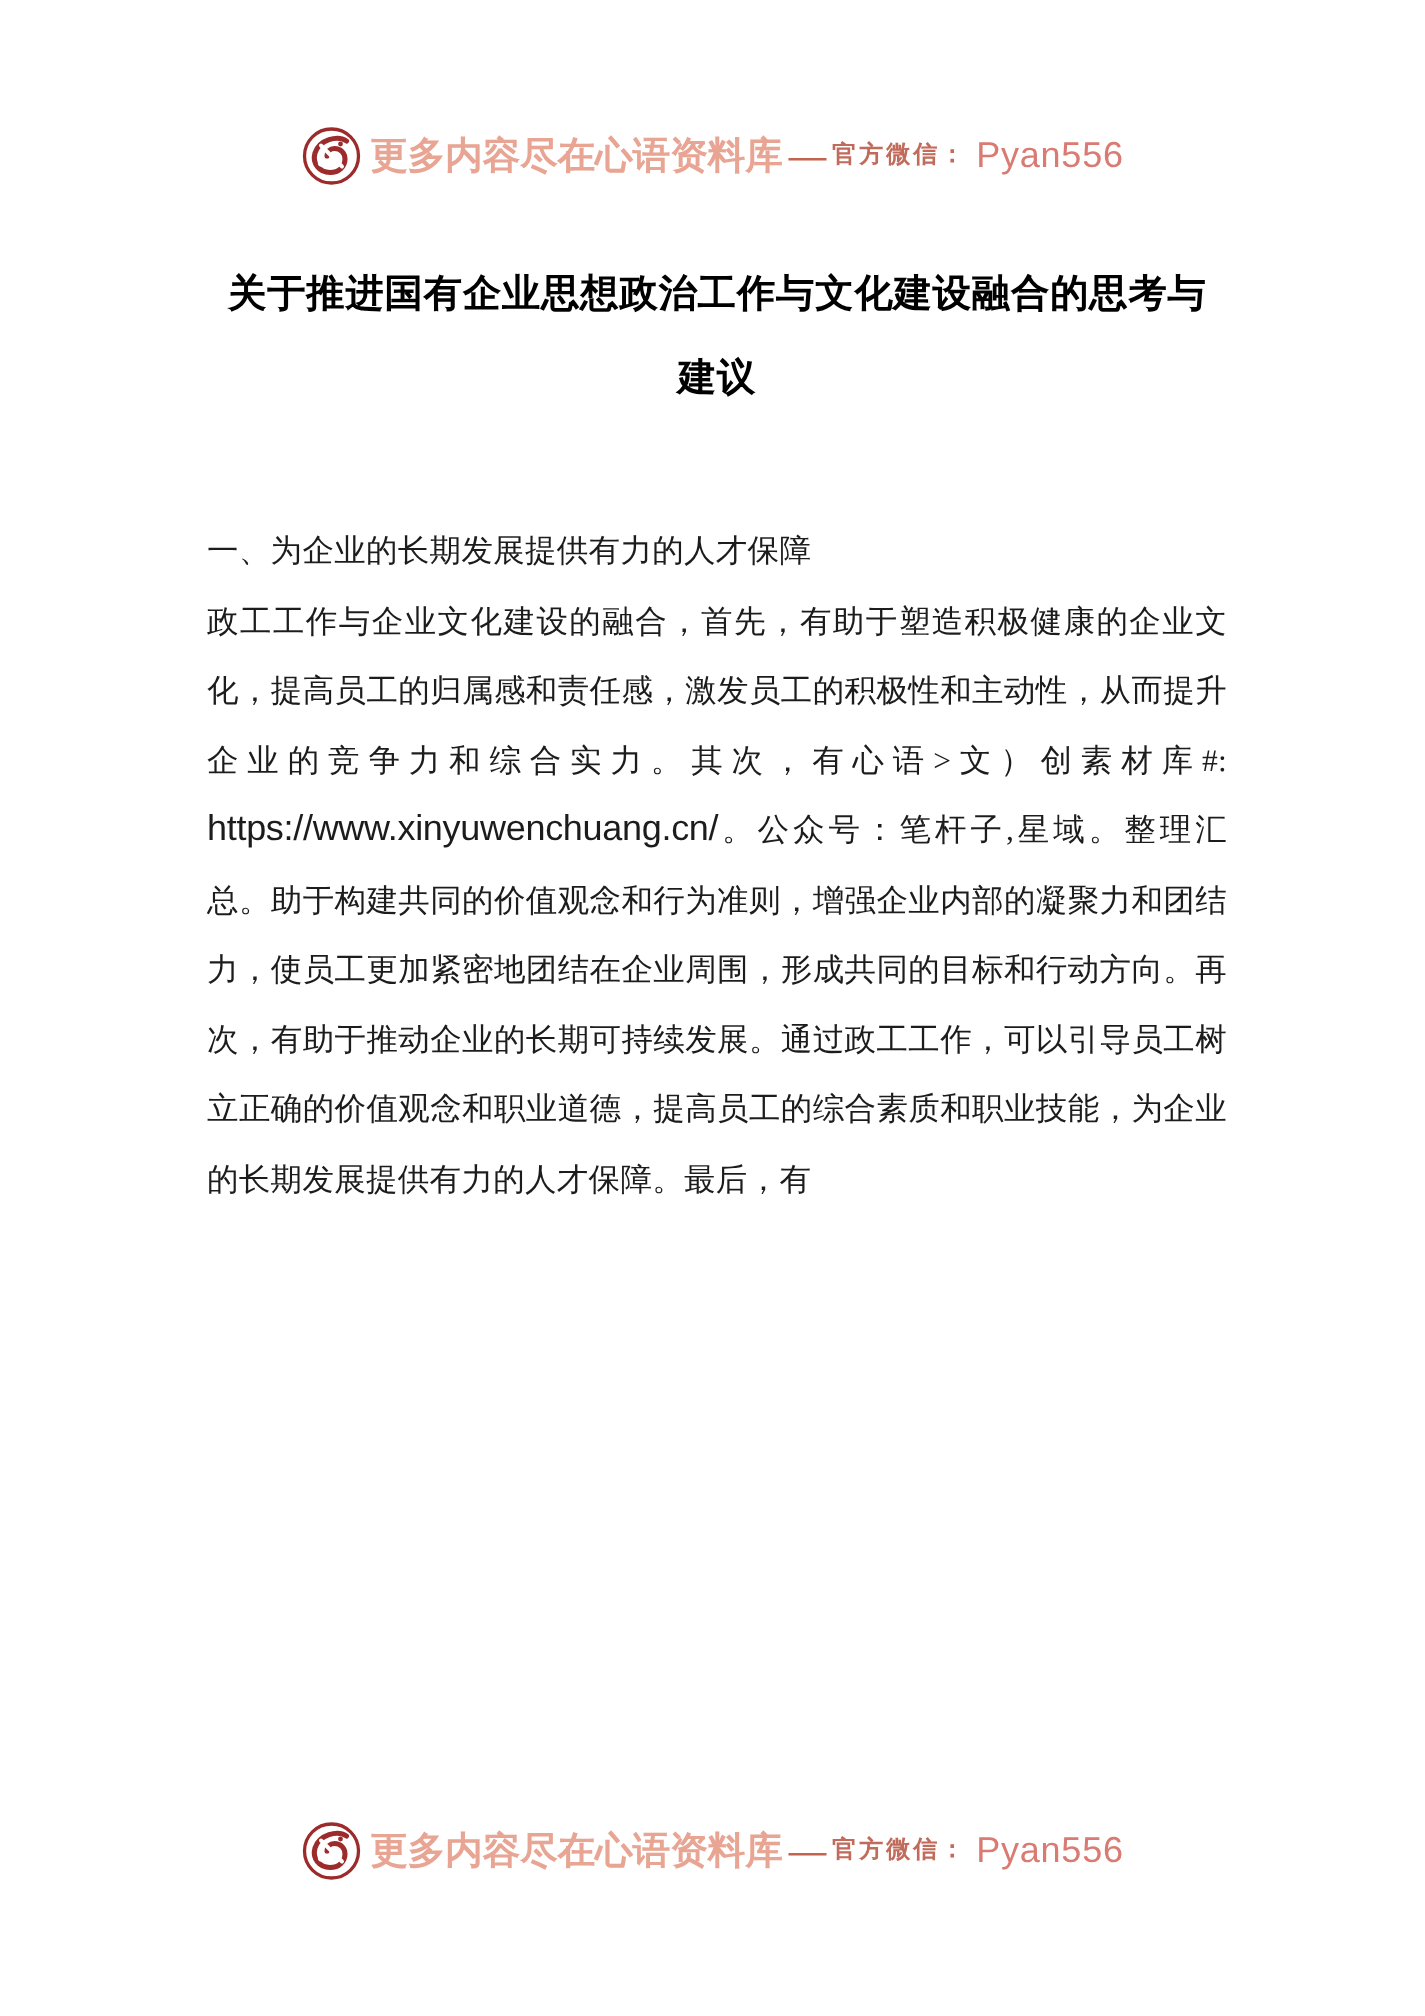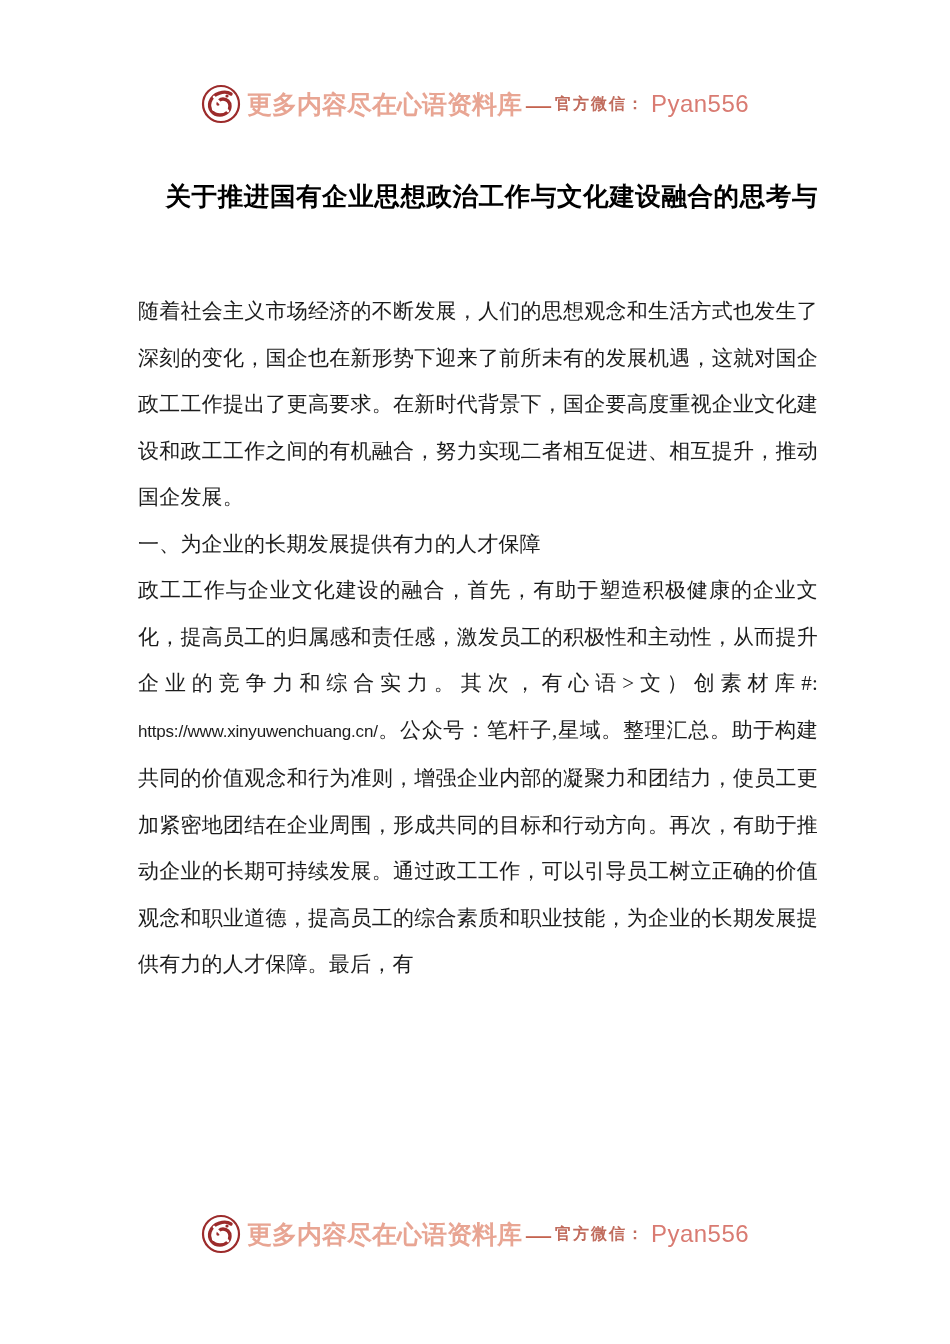--- a/index.html
+++ b/index.html
@@ -91,21 +91,21 @@
     font-family: "Liberation Sans", "DejaVu Sans", sans-serif;
     font-size: 25.5px;
     font-weight: bold;
     color: #000000;
     text-align: center;
     line-height: 2.2;
     letter-spacing: 0.6px;
     margin: 0;
     padding: 0;
   }
-  .doc-title .line1 { display: block; text-align: right; margin-left: 14px; }
+  .doc-title .line1 { display: block; text-align: left; margin-left: 14px; }
   .doc-title .line2 { display: block; text-align: center; }
 
   .body-block {
     margin-top: 64px;
   }
 
   p.para {
     font-family: "Liberation Serif", "DejaVu Serif", serif;
     font-size: 21px;
     color: #1c1c1c;
@@ -120,21 +120,21 @@
     font-family: "Liberation Serif", "DejaVu Serif", serif;
     font-size: 21px;
     color: #1c1c1c;
     line-height: 46.5px;
     margin: 0;
     letter-spacing: 0.2px;
   }
 
   .url-frag {
     font-family: "Liberation Sans", "DejaVu Sans", sans-serif;
-    font-size: 17px;
+    font-size: 24px;
     letter-spacing: -0.2px;
   }
 </style>
 </head>
 <body>
 
 <div class="page">
 
   <div class="watermark top">
     <svg class="wm-logo" viewBox="0 0 40 40">
@@ -147,25 +147,25 @@
     <span class="wm-text-main">更多内容尽在心语资料库</span>
       <span class="wm-dash">—</span>
       <span class="wm-text-sub">官方微信：</span>
       <span class="wm-handle">Pyan556</span>
   </div>
 
   <div class="doc">
 
     <h1 class="doc-title">
       <span class="line1">关于推进国有企业思想政治工作与文化建设融合的思考与</span>
+      <span class="line2">建议</span>
     </h1>
 
     <div class="body-block">
 
-      <p class="para">随着社会主义市场经济的不断发展，人们的思想观念和生活方式也发生了深刻的变化，国企也在新形势下迎来了前所未有的发展机遇，这就对国企政工工作提出了更高要求。在新时代背景下，国企要高度重视企业文化建设和政工工作之间的有机融合，努力实现二者相互促进、相互提升，推动国企发展。</p>
 
       <p class="heading-line">一、为企业的长期发展提供有力的人才保障</p>
 
       <p class="para"><span>政工工作与企业文化建设的融合，首先，有助于塑造积极健康的企业文化，提高员工的归属感和责任感，激发员工的积极性和主动性，从而提升企业的竞争力和综合实力。其次，有心语&gt;文）创素材库#: </span><span class="url-frag">https://www.xinyuwenchuang.cn/</span><span>。公众号：笔杆子,星域。整理汇总。助于构建共同的价值观念和行为准则，增强企业内部的凝聚力和团结力，使员工更加紧密地团结在企业周围，形成共同的目标和行动方向。再次，有助于推动企业的长期可持续发展。通过政工工作，可以引导员工树立正确的价值观念和职业道德，提高员工的综合素质和职业技能，为企业的长期发展提供有力的人才保障。最后，有</span></p>
 
     </div>
   </div>
 
   <div class="watermark bottom">
     <svg class="wm-logo" viewBox="0 0 40 40">

